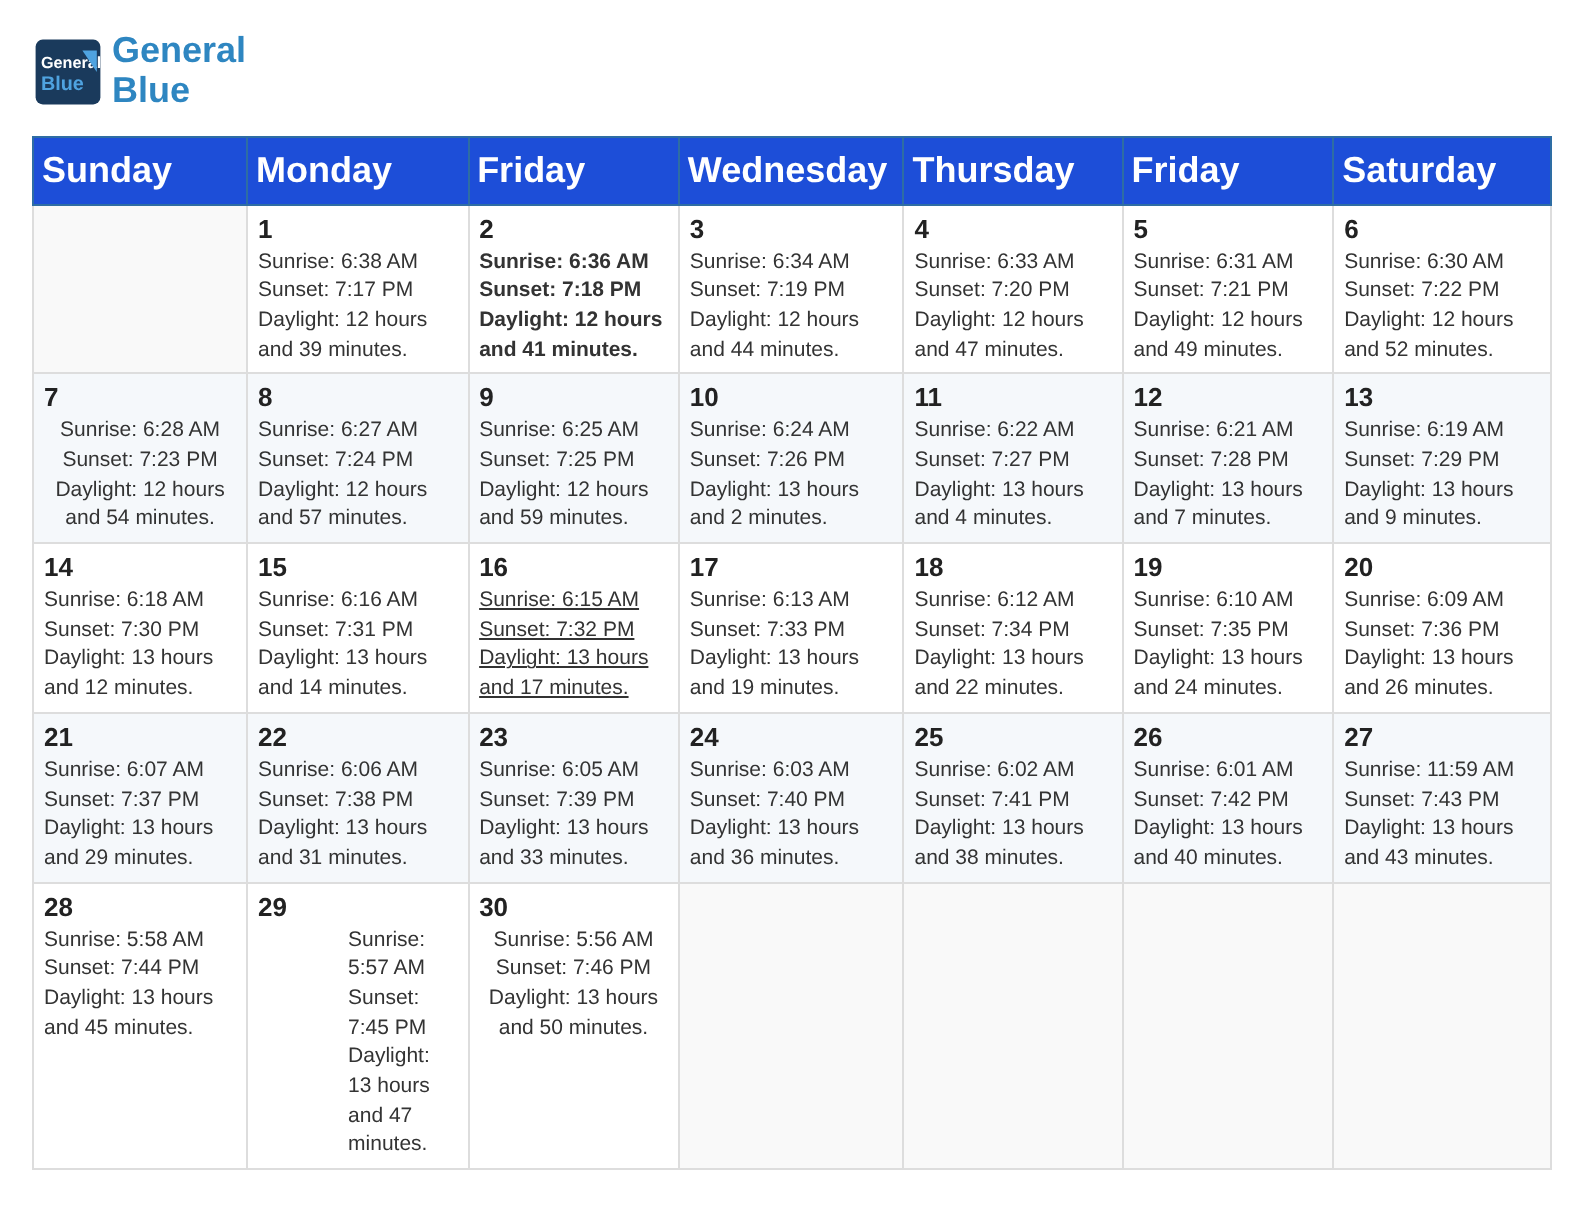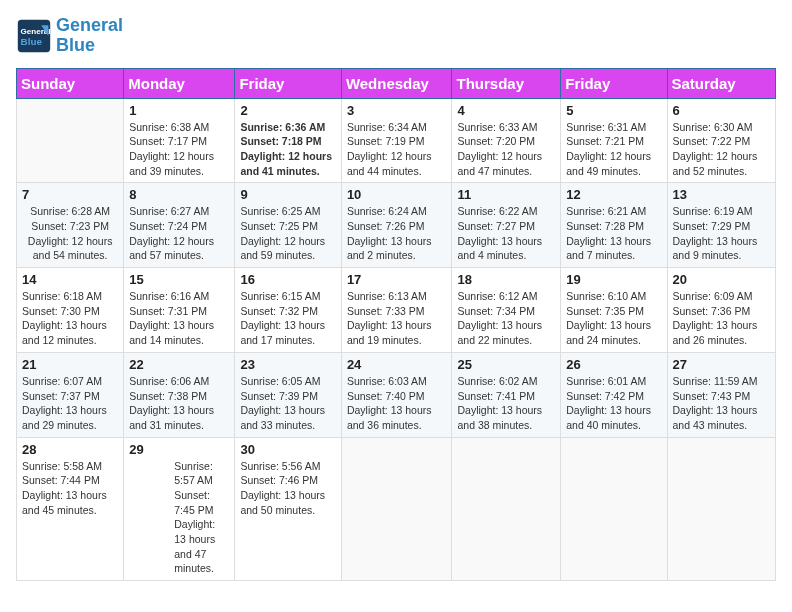--- a/index.html
+++ b/index.html
@@ -45,25 +45,25 @@
     .subtitle {
       font-size: 15px;
       color: #555;
     }
     table {
       width: 100%;
       border-collapse: collapse;
       font-size: 11px;
     }
     thead tr th {
-      background: #d946ef;
+      background: #1d4ed8;
       color: #fff;
       padding: 6px 4px;
       text-align: left;
-      font-size: 15px;
+      font-size: 18px;
       font-weight: bold;
       border: 1px solid #2e6da4;
     }
     tbody tr {
       border-bottom: 1px solid #ccc;
     }
     tbody tr:nth-child(odd) {
       background: #fff;
     }
     tbody tr:nth-child(even) {
@@ -233,21 +233,21 @@
         </td>
         <td>
           <div class="day-num">15</div>
           <div class="day-info" style="white-space: pre-line;">Sunrise: 6:16 AM
 Sunset: 7:31 PM
 Daylight: 13 hours
 and 14 minutes.</div>
         </td>
         <td>
           <div class="day-num">16</div>
-          <div class="day-info" style="white-space: pre-line;">Sunrise: 6:15 AM
+          <div class="day-info" style="white-space: pre-line; text-decoration: underline;">Sunrise: 6:15 AM
 Sunset: 7:32 PM
 Daylight: 13 hours
 and 17 minutes.</div>
         </td>
         <td>
           <div class="day-num">17</div>
           <div class="day-info" style="white-space: pre-line;">Sunrise: 6:13 AM
 Sunset: 7:33 PM
 Daylight: 13 hours
 and 19 minutes.</div>
@@ -335,21 +335,21 @@
         </td>
         <td>
           <div class="day-num">29</div>
           <div class="day-info" style="white-space: pre-line; margin-left: 45px;">Sunrise: 5:57 AM
 Sunset: 7:45 PM
 Daylight: 13 hours
 and 47 minutes.</div>
         </td>
         <td>
           <div class="day-num">30</div>
-          <div class="day-info" style="white-space: pre-line;">Sunrise: 5:56 AM
+          <div class="day-info" style="white-space: pre-line; text-align: center;">Sunrise: 5:56 AM
 Sunset: 7:46 PM
 Daylight: 13 hours
 and 50 minutes.</div>
         </td>
         <td class="empty-cell"></td>
         <td class="empty-cell"></td>
         <td class="empty-cell"></td>
         <td class="empty-cell"></td>
       </tr>
     </tbody>

